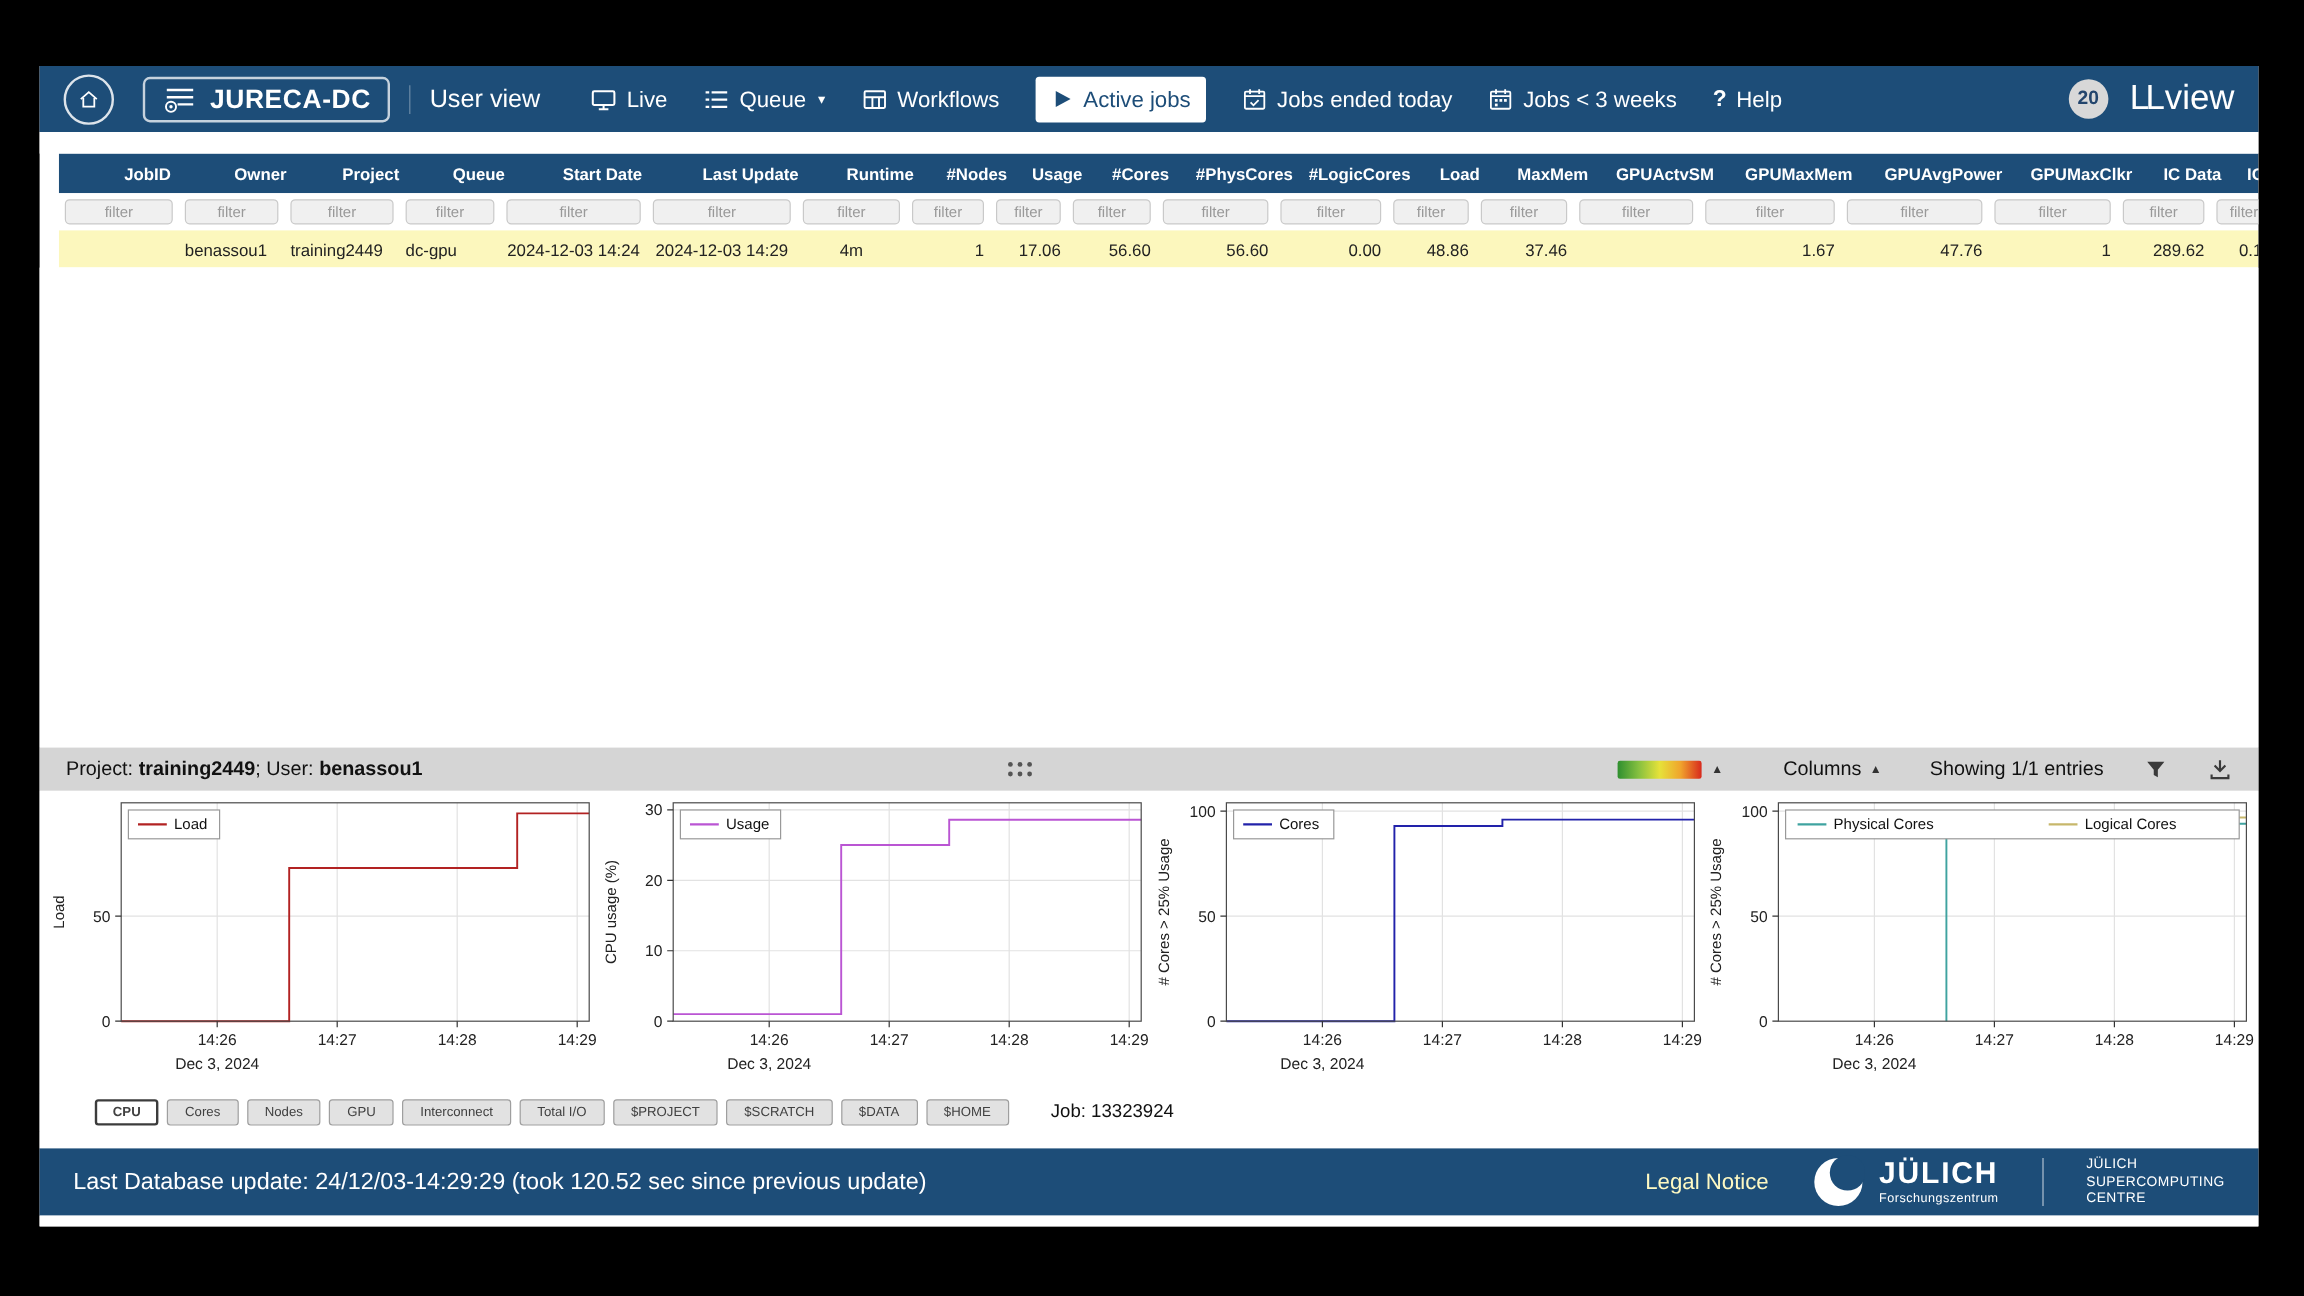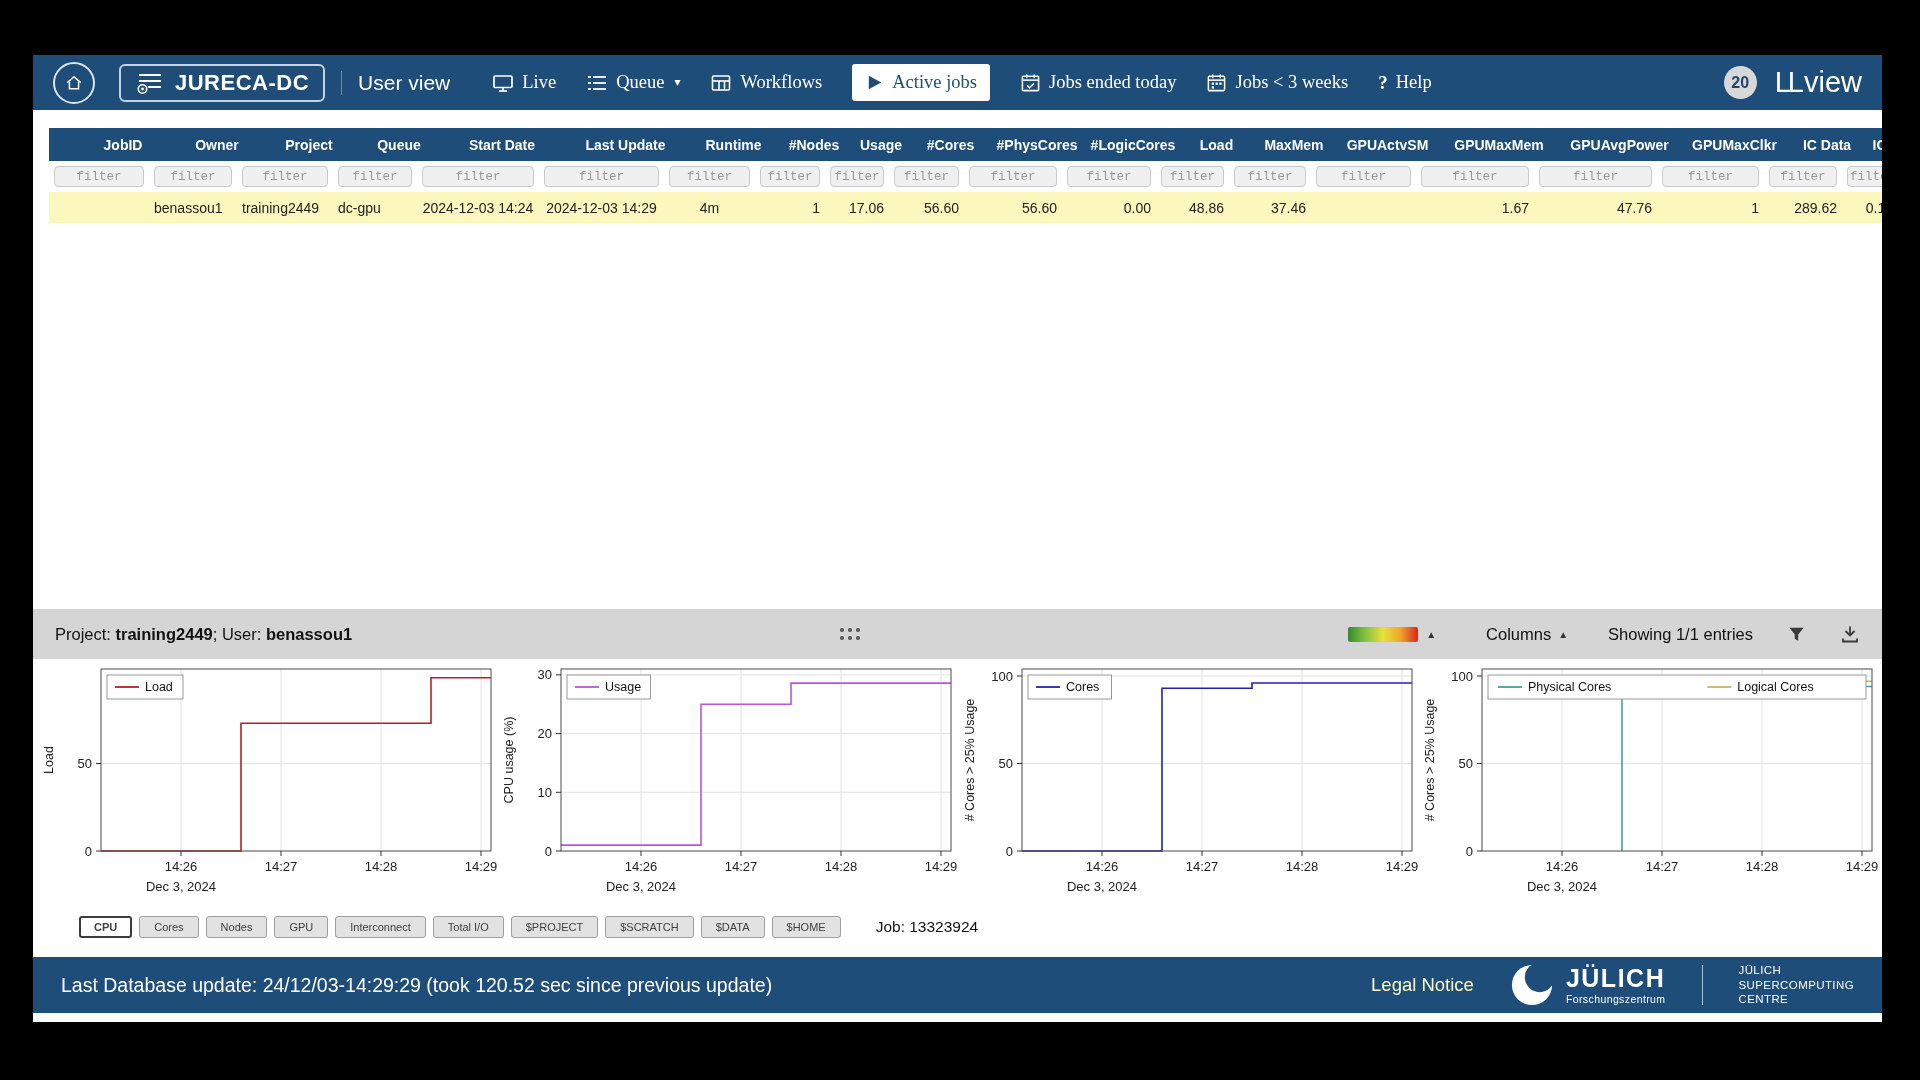--- a/index.html
+++ b/index.html
@@ -12,51 +12,51 @@
   
   .navbar{height:55px;background:var(--navy);display:flex;align-items:center;
           padding:0 20px;color:#fff;flex:0 0 auto;}
   .home-btn{width:38px;height:38px;border:2px solid rgba(255,255,255,.85);border-radius:50%;
             display:flex;align-items:center;justify-content:center;cursor:pointer;flex:0 0 auto;}
   .brand{display:flex;align-items:center;gap:10px;border:2px solid rgba(255,255,255,.75);
          border-radius:6px;padding:4px 14px;margin-left:24px;}
   .brand-text{font-size:22px;font-weight:bold;letter-spacing:.5px;}
   .view-label{font-size:21px;margin-left:16px;padding-left:16px;border-left:1px solid rgba(255,255,255,.35);}
   .nav-items{display:flex;align-items:center;gap:30px;margin-left:42px;font-size:18.5px;}
-  .nav-item{display:flex;align-items:center;gap:8px;cursor:pointer;white-space:nowrap;font-family:Liberation Serif, serif;}
+  .nav-item{display:flex;align-items:center;gap:8px;cursor:pointer;white-space:nowrap;}
   .nav-item .caret{font-size:12px;margin-left:2px;}
   .nav-item.active{background:#fff;color:var(--navy);padding:8px 13px;border-radius:3px;font-weight:500;}
   .nav-icon{display:flex;align-items:center;}
   .q-glyph{font-weight:bold;font-size:19px;}
   .nav-right{margin-left:auto;display:flex;align-items:center;gap:18px;}
   .badge{width:33px;height:33px;border-radius:50%;background:#d8d8d8;color:#23456d;
          display:flex;align-items:center;justify-content:center;font-size:16px;font-weight:bold;}
   .llview-logo{font-size:29px;color:#fff;}
   .llview-logo .ll{letter-spacing:-3px;font-weight:400;margin-right:3px;}
 
   
   .table-gap{height:18px;background:#fff;flex:0 0 auto;}
   .jobs-table{margin-left:16px;width:1833px;overflow:hidden;flex:0 0 auto;}
   .thead{display:flex;background:var(--navy);height:33px;align-items:center;padding-left:24px;}
   .th{box-sizing:border-box;flex:0 0 auto;color:#fff;font-weight:bold;font-size:14px;
       text-align:center;white-space:nowrap;overflow:hidden;padding:0 2px;cursor:pointer;}
   .tfilter{display:flex;height:31px;align-items:center;background:#fff;}
-  .fcell{box-sizing:border-box;flex:0 0 auto;padding:0 5px;font-family:Liberation Mono, monospace;}
+  .fcell{box-sizing:border-box;flex:0 0 auto;padding:0 5px;}
   .fcell input{box-sizing:border-box;width:100%;height:21px;background:#f0f0f0;
       border:1px solid #c9c9c9;border-radius:4px;text-align:center;font-size:12.5px;color:#444;
       outline:none;font-family:inherit;}
   .fcell input::placeholder{color:#999;}
   .trow{display:flex;height:31px;align-items:center;background:#fcf7bd;cursor:pointer;}
   .td{box-sizing:border-box;flex:0 0 auto;font-size:14px;color:#222;white-space:nowrap;
       overflow:hidden;padding:0 5px;}
   .job-link{color:#222;border-bottom:2px solid #d3382a;cursor:pointer;}
   .main-space{flex:1 1 auto;background:#fff;}
 
   
-  .info-bar{height:50px;background:#d5d5d5;display:flex;align-items:center;padding:0 22px;
+  .info-bar{height:36px;background:#d5d5d5;display:flex;align-items:center;padding:0 22px;
             font-size:16.5px;color:#111;flex:0 0 auto;}
   .ib-left{display:flex;align-items:center;white-space:pre;}
   .flex-sp{flex:1;}
   .dots-handle{display:grid;grid-template-columns:repeat(3,4px);grid-gap:4px;cursor:grab;}
   .dots-handle i{width:4px;height:4px;border-radius:50%;background:#555;}
   .grad-group{display:flex;align-items:center;gap:8px;cursor:pointer;}
   .gradient-bar{width:70px;height:15px;border-radius:2px;
      background:linear-gradient(90deg,#2f8f2f,#86c040,#e6e23a,#f0a42c,#d8291d);}
   .caret-up{font-size:10px;color:#333;}
   .columns-btn{display:flex;align-items:center;gap:7px;margin-left:50px;cursor:pointer;}

